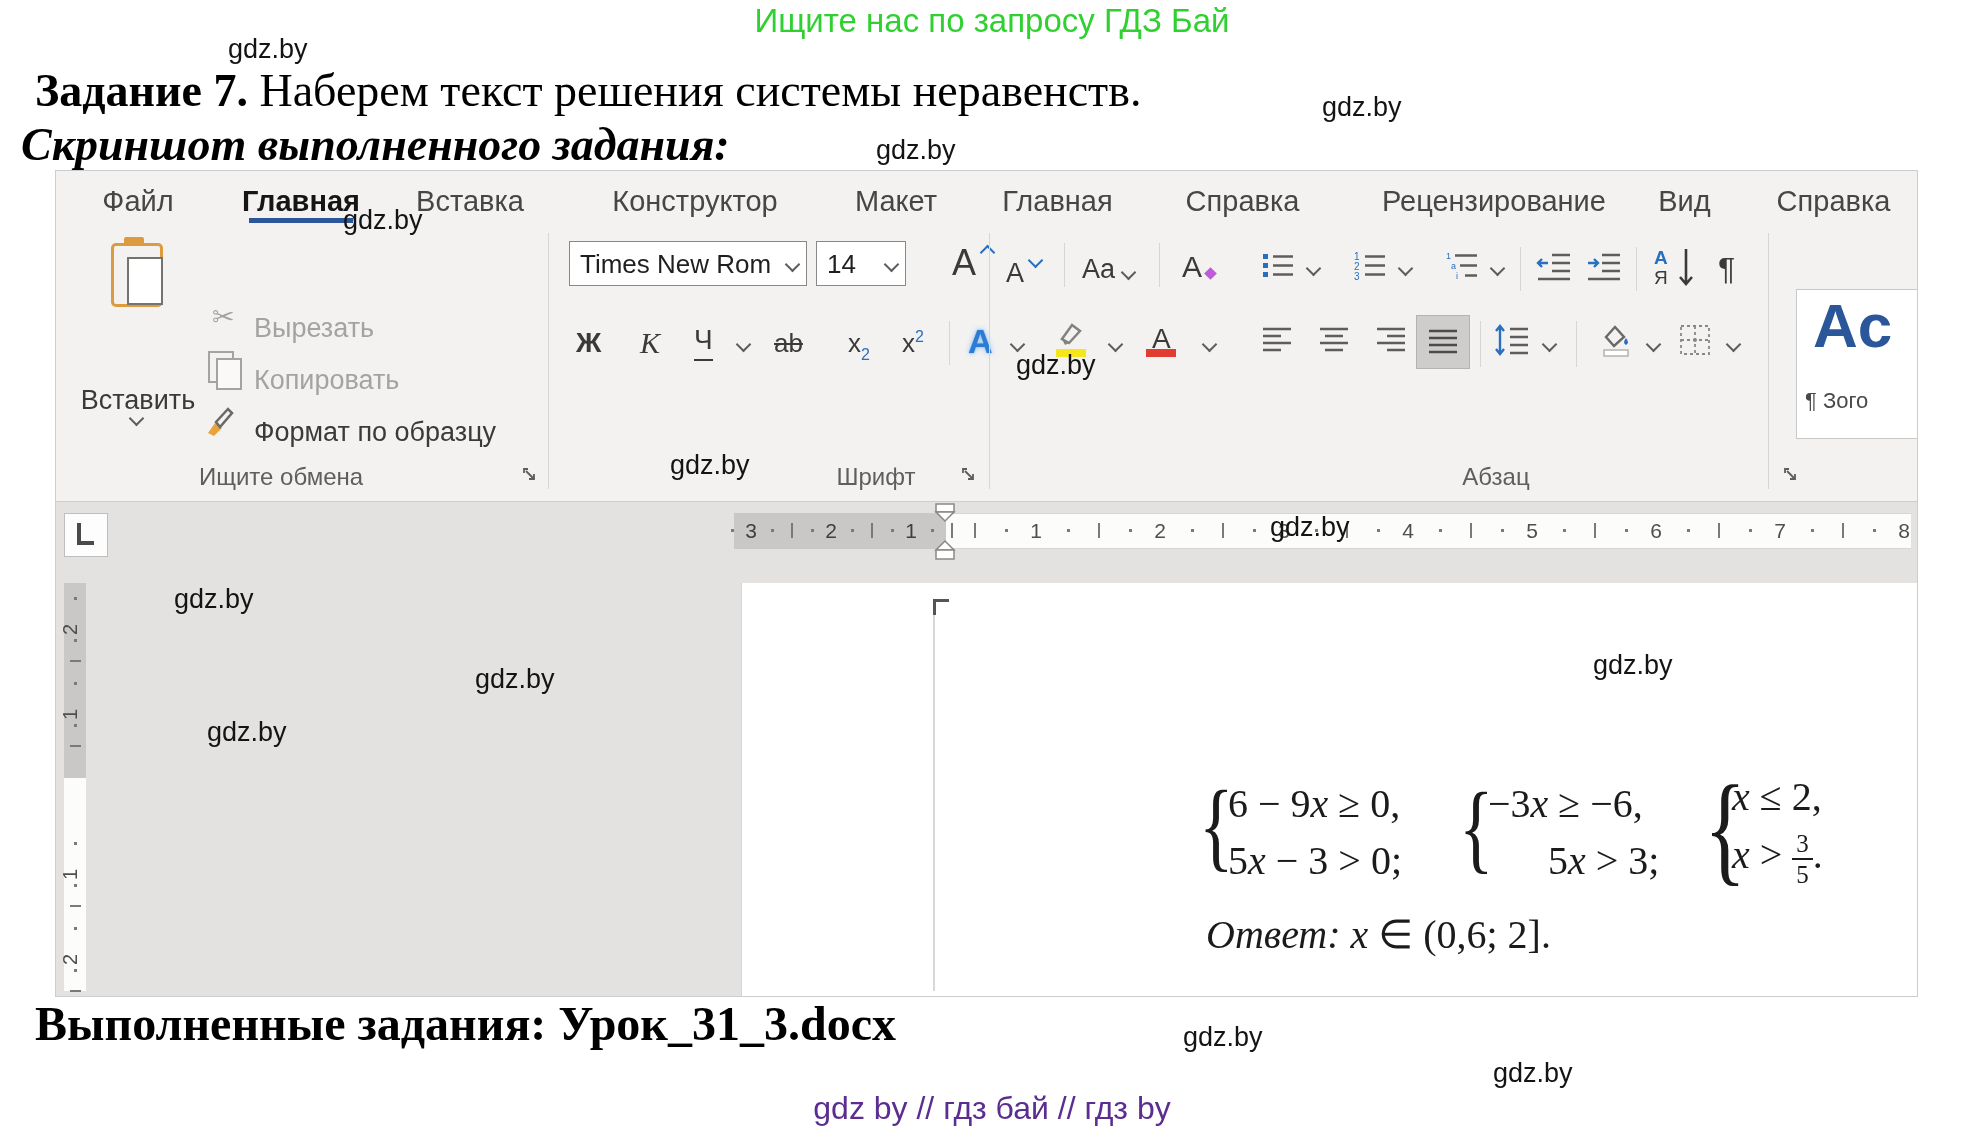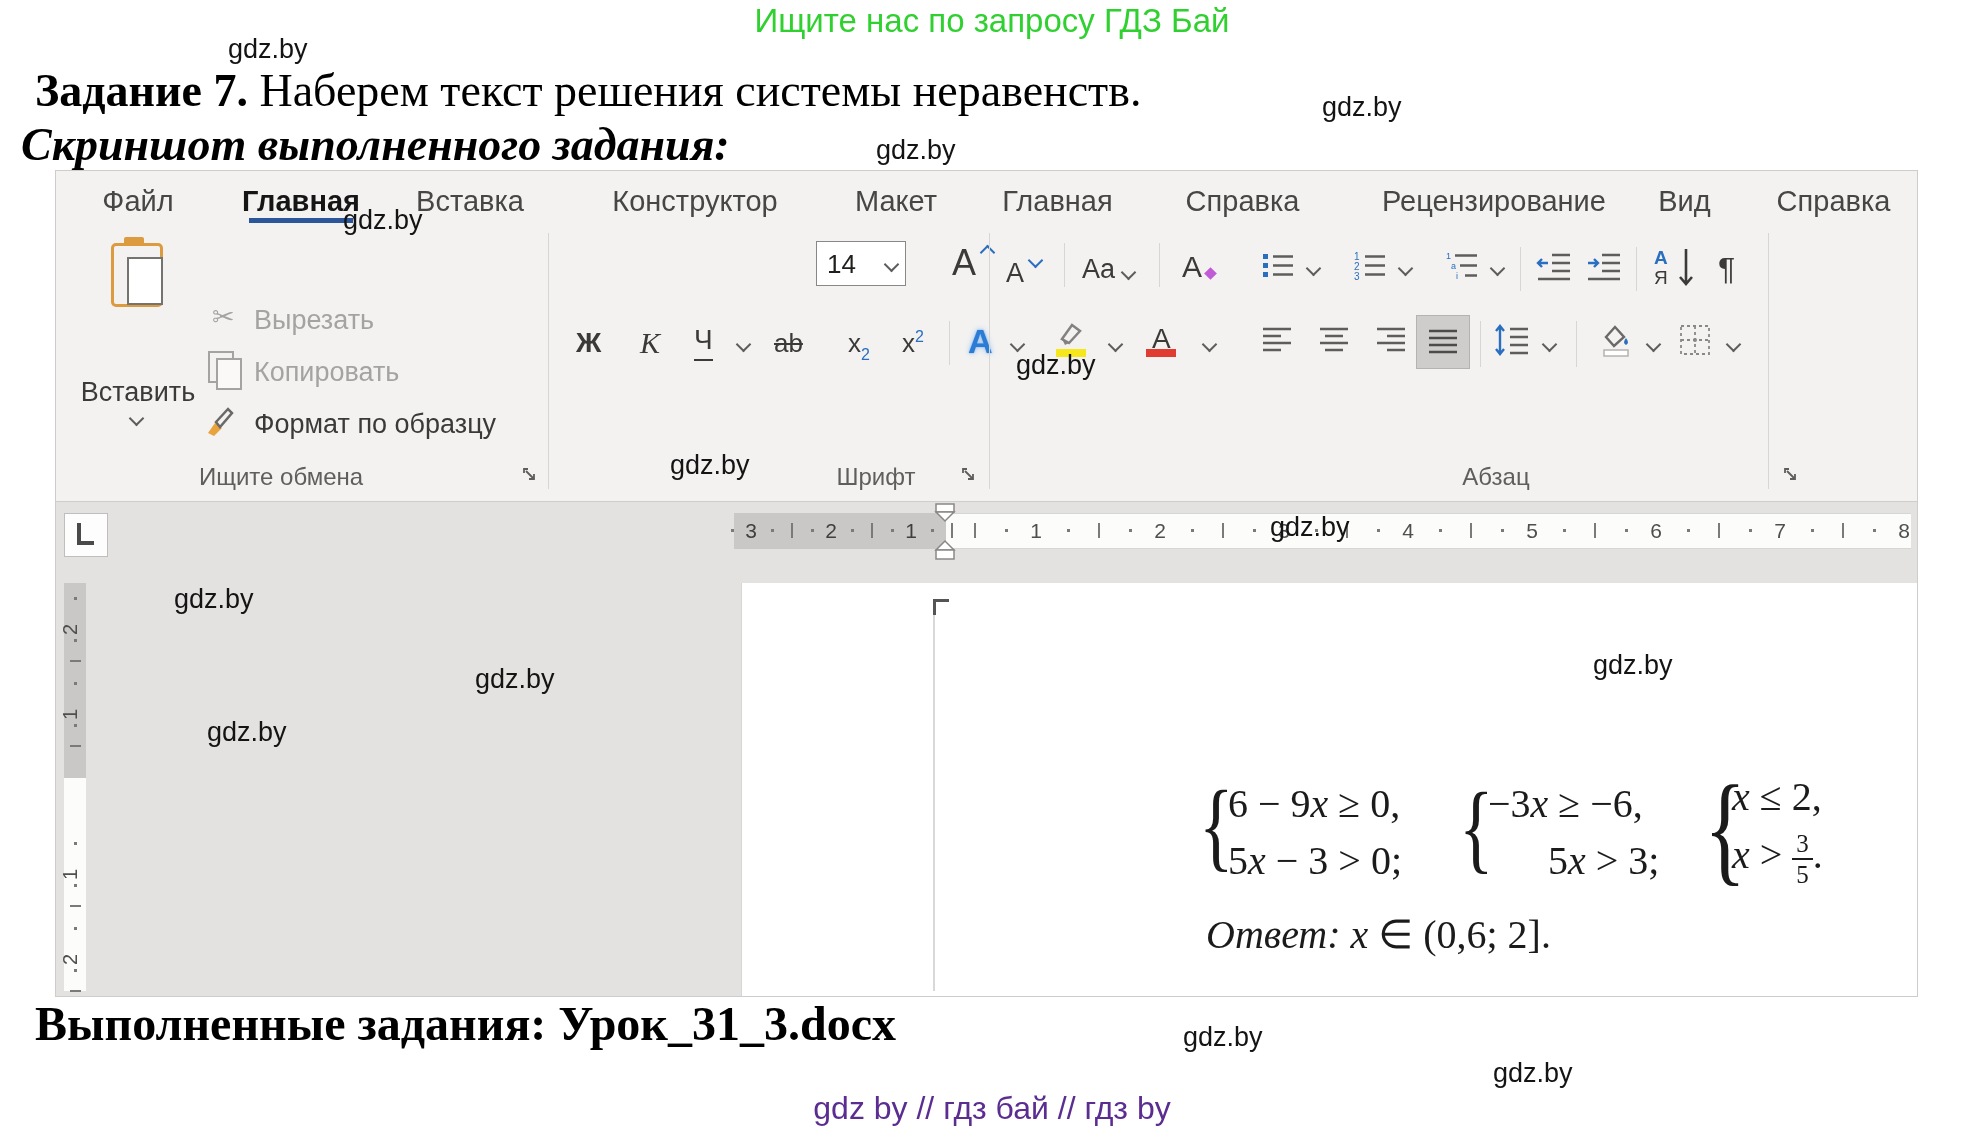--- a/index.html
+++ b/index.html
@@ -24,21 +24,21 @@
   #word{position:absolute;left:55px;top:170px;width:1861px;height:825px;
         background:#f3f2f1;border:1px solid #cfcdcb;overflow:hidden;}
   .tab{position:absolute;top:8px;height:44px;line-height:44px;text-align:center;
        font-size:29px;color:#464645;cursor:default;}
   .tab.active{color:#151515;font-weight:700;}
   .tab-underline{position:absolute;left:12%;right:12%;bottom:0;height:5px;background:#2b579a;}
 
   .vdiv{position:absolute;width:1px;background:#d8d6d4;}
   .group-label{position:absolute;top:292px;font-size:24px;color:#605e5c;text-align:center;}
   .launcher{position:absolute;top:296px;width:16px;height:16px;}
-  .rlabel{position:absolute;font-size:27px;color:#3b3a39;white-space:nowrap;}
+  .rlabel{position:absolute;font-size:27px;color:#3b3a39;white-space:nowrap;margin-top:8px;}
   .rlabel.dis{color:#a5a3a1;}
 
   
   .clip-outer{position:absolute;width:46px;height:58px;border:3px solid #dd9b3f;border-radius:5px;}
   .clip-top{position:absolute;left:13px;top:-6px;width:20px;height:9px;background:#dd9b3f;border-radius:2px;}
   .clip-page{position:absolute;left:16px;top:14px;width:32px;height:44px;background:#fff;border:2px solid #75736f;}
   .copy-back{position:absolute;width:22px;height:28px;border:2px solid #a5a3a1;background:#f3f2f1;}
   .copy-front{position:absolute;left:8px;top:7px;width:22px;height:28px;border:2px solid #a5a3a1;background:#faf9f8;}
 
   .chev{display:inline-block;width:9px;height:9px;border-right:2px solid #5e5d5b;
@@ -171,20 +171,24 @@
     </svg>
     <div class="rlabel" style="left:198px;top:238px;">Формат по образцу</div>
   </div>
 
   <div class="group-label" style="left:95px;width:260px;">Ищите обмена</div>
   <svg class="launcher" style="left:466px;" viewBox="0 0 16 16">
     <path d="M2 6 V2 H6 M4 4 L12 12 M12 7 V12 H7" stroke="#5e5d5b" stroke-width="1.8" fill="none"></path>
   </svg>
   <div class="vdiv" style="left:492px;top:62px;height:256px;"></div>
 
+  <div class="combo" style="left:513px;top:70px;width:238px;">
+    <span>Times New Rom</span>
+    <span class="chev"></span>
+  </div>
   <div class="combo" style="left:760px;top:70px;width:90px;">
     <span>14</span>
     <span class="chev"></span>
   </div>
 
   <div class="fbtn" style="left:896px;top:70px;font-size:36px;">
     <span>A</span><span class="chev blue up abs" style="left:30px;top:6px;"></span>
   </div>
   <div class="fbtn" style="left:950px;top:80px;font-size:27px;">
     <span>A</span><span class="chev blue abs" style="left:24px;top:4px;"></span>
@@ -305,20 +309,24 @@
     <circle cx="17" cy="17" r="2" fill="#8a8886"></circle>
   </svg>
   <span class="chev abs" style="left:1672px;top:168px;"></span>
 
   <div class="group-label" style="left:1320px;width:240px;">Абзац</div>
   <svg class="launcher" style="left:1727px;" viewBox="0 0 16 16">
     <path d="M2 6 V2 H6 M4 4 L12 12 M12 7 V12 H7" stroke="#5e5d5b" stroke-width="1.8" fill="none"></path>
   </svg>
   <div class="vdiv" style="left:1712px;top:62px;height:256px;"></div>
 
+  <div class="stylebox">
+    <div class="prev">Ac</div>
+    <div class="nm">¶ Зого</div>
+  </div>
 
   <div class="docarea"></div>
   <div class="page"></div>
   <div class="boundary"></div>
   <div class="corner"></div>
 
   <div class="tabbox">
       <div class="L"></div>
     </div>
   <div class="hband margin" style="left:678px;width:212px;"></div>

